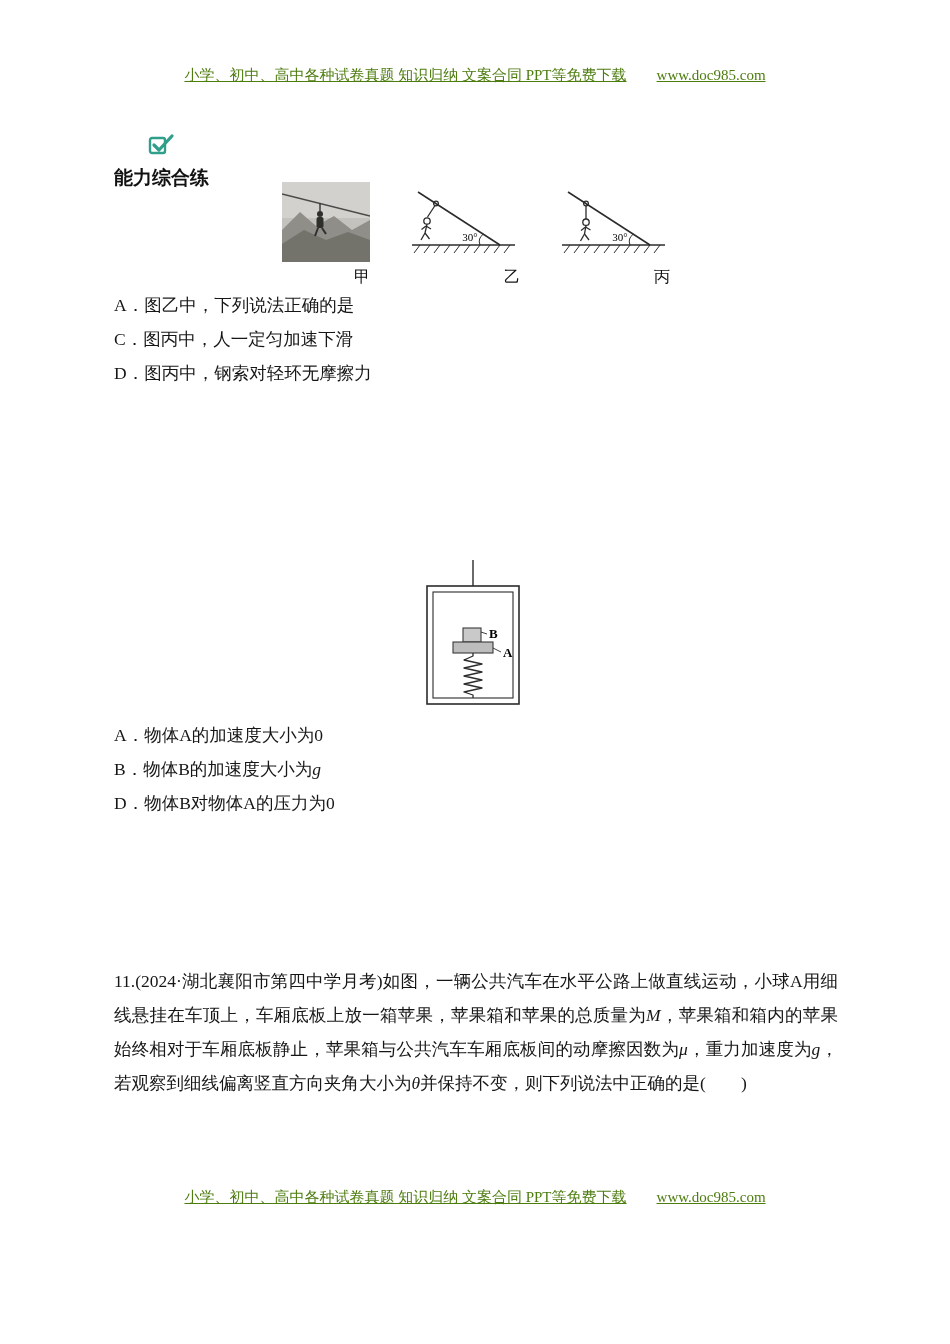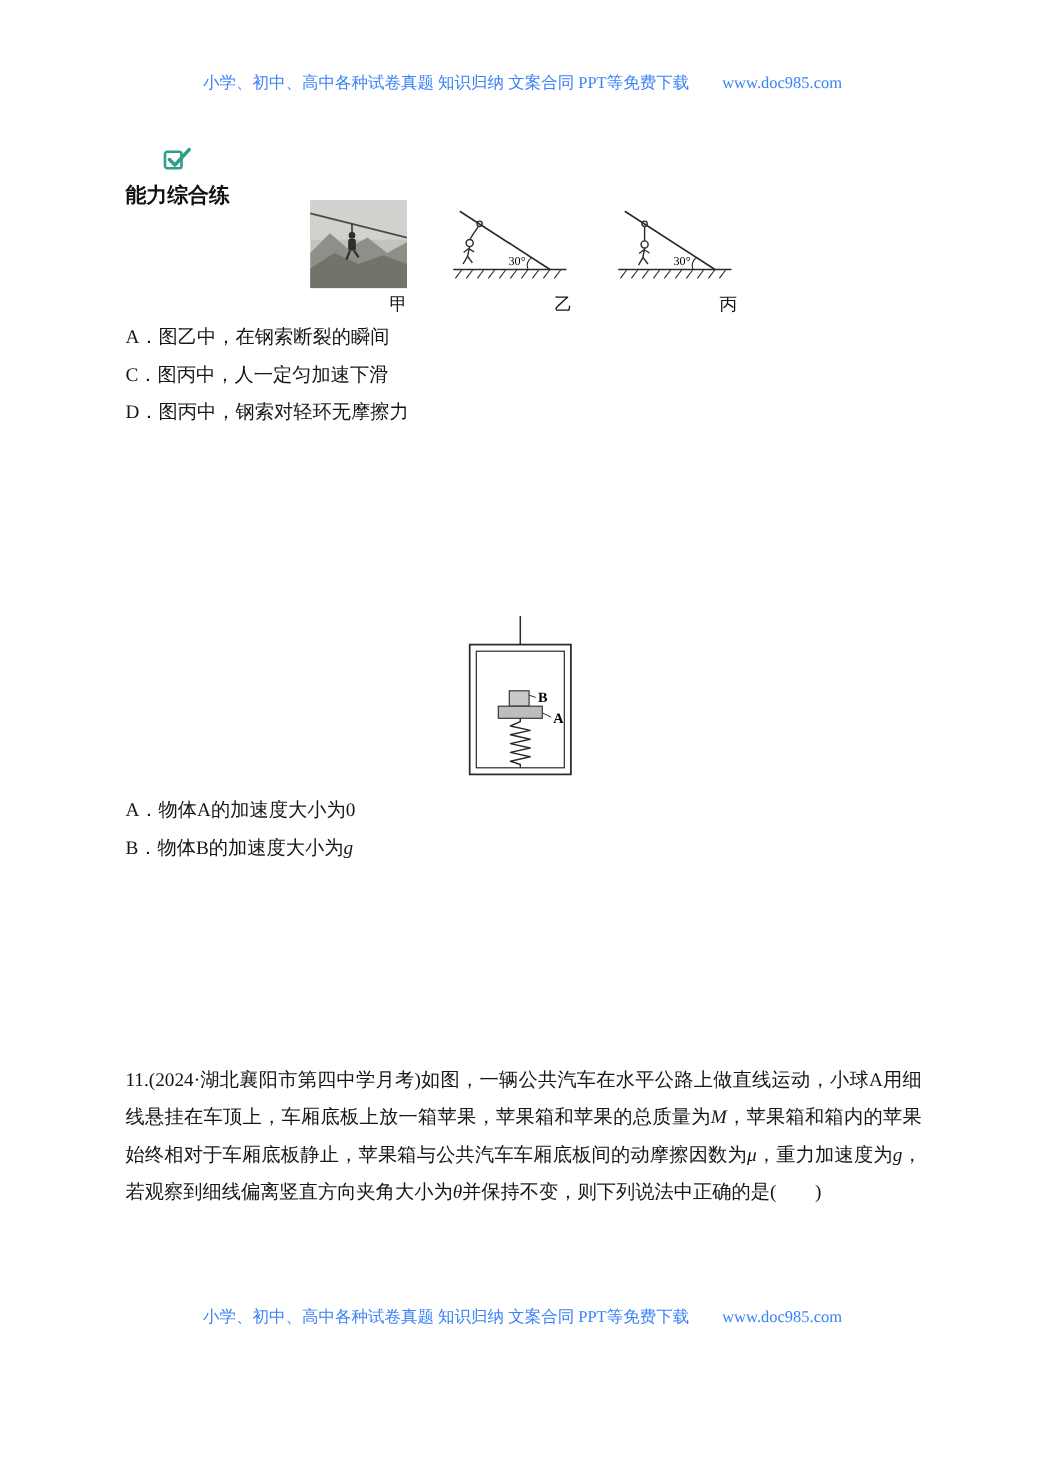--- a/index.html
+++ b/index.html
@@ -12,22 +12,23 @@
     font-family: "Liberation Serif", "DejaVu Serif", serif;
     color: #161616;
     overflow: hidden;
   }
   .center-line {
     position: absolute;
     left: 0;
     width: 100%;
     text-align: center;
     font-size: 15px;
-    color: #3b82f6;
+    color: #4d7c0f;
     white-space: nowrap;
+    text-decoration: underline;
   }
   .center-line .gap { display: inline-block; width: 30px; }
   .header-line { top: 66px; }
   .footer-line { top: 1188px; }
 
   .badge {
     position: absolute;
     left: 114px;
     top: 133px;
     display: flex;
@@ -182,21 +183,21 @@
             <line x1="37.5" y1="45" x2="33" y2="48.5" stroke="#2b2b2b" stroke-width="1.2"></line>
             <line x1="36.5" y1="52" x2="32.5" y2="59" stroke="#2b2b2b" stroke-width="1.3"></line>
             <line x1="36.5" y1="52" x2="41" y2="58" stroke="#2b2b2b" stroke-width="1.3"></line>
           </svg>
         </span>
         <div class="figlabel">丙</div>
       </div>
     </div>
 
     <div class="opts">
-      <div class="opt">A．图乙中，在钢索断裂的瞬间</div>
+      <div class="opt">A．图乙中，下列说法正确的是</div>
       <div class="opt">C．图丙中，人一定匀加速下滑</div>
       <div class="opt">D．图丙中，钢索对轻环无摩擦力</div>
     </div>
   </div>
 
   <div class="qblock q10">
 
     <div class="fig10wrap">
       <span>
         <svg width="130" height="150" viewBox="0 0 130 150">
@@ -215,20 +216,21 @@
           <text x="92" y="97" font-size="13" font-weight="bold">A</text>
 
           <polyline points="62,93 62,96 53,100 71,104 53,108 71,112 53,116 71,120 53,124 71,128 53,132 62,135 62,138" fill="none" stroke="#2b2b2b" stroke-width="1.3" stroke-linejoin="round"></polyline>
         </svg>
       </span>
     </div>
 
     <div class="opts">
       <div class="opt">A．物体A的加速度大小为0</div>
       <div class="opt">B．物体B的加速度大小为<i>g</i></div>
+      <div class="opt">D．物体B对物体A的压力为0</div>
     </div>
   </div>
 
   <div class="qblock q11">
     <p class="qbody">11.(2024·湖北襄阳市第四中学月考)如图，一辆公共汽车在水平公路上做直线运动，小球A用细线悬挂在车顶上，车厢底板上放一箱苹果，苹果箱和苹果的总质量为<i>M</i>，苹果箱和箱内的苹果始终相对于车厢底板静止，苹果箱与公共汽车车厢底板间的动摩擦因数为<i>μ</i>，重力加速度为<i>g</i>，若观察到细线偏离竖直方向夹角大小为<i>θ</i>并保持不变，则下列说法中正确的是(　　)</p>
   </div>
 
   <div class="center-line footer-line">
     <span>小学、初中、高中各种试卷真题 知识归纳 文案合同 PPT等免费下载</span><span class="gap"></span><span>www.doc985.com</span>
   </div>

